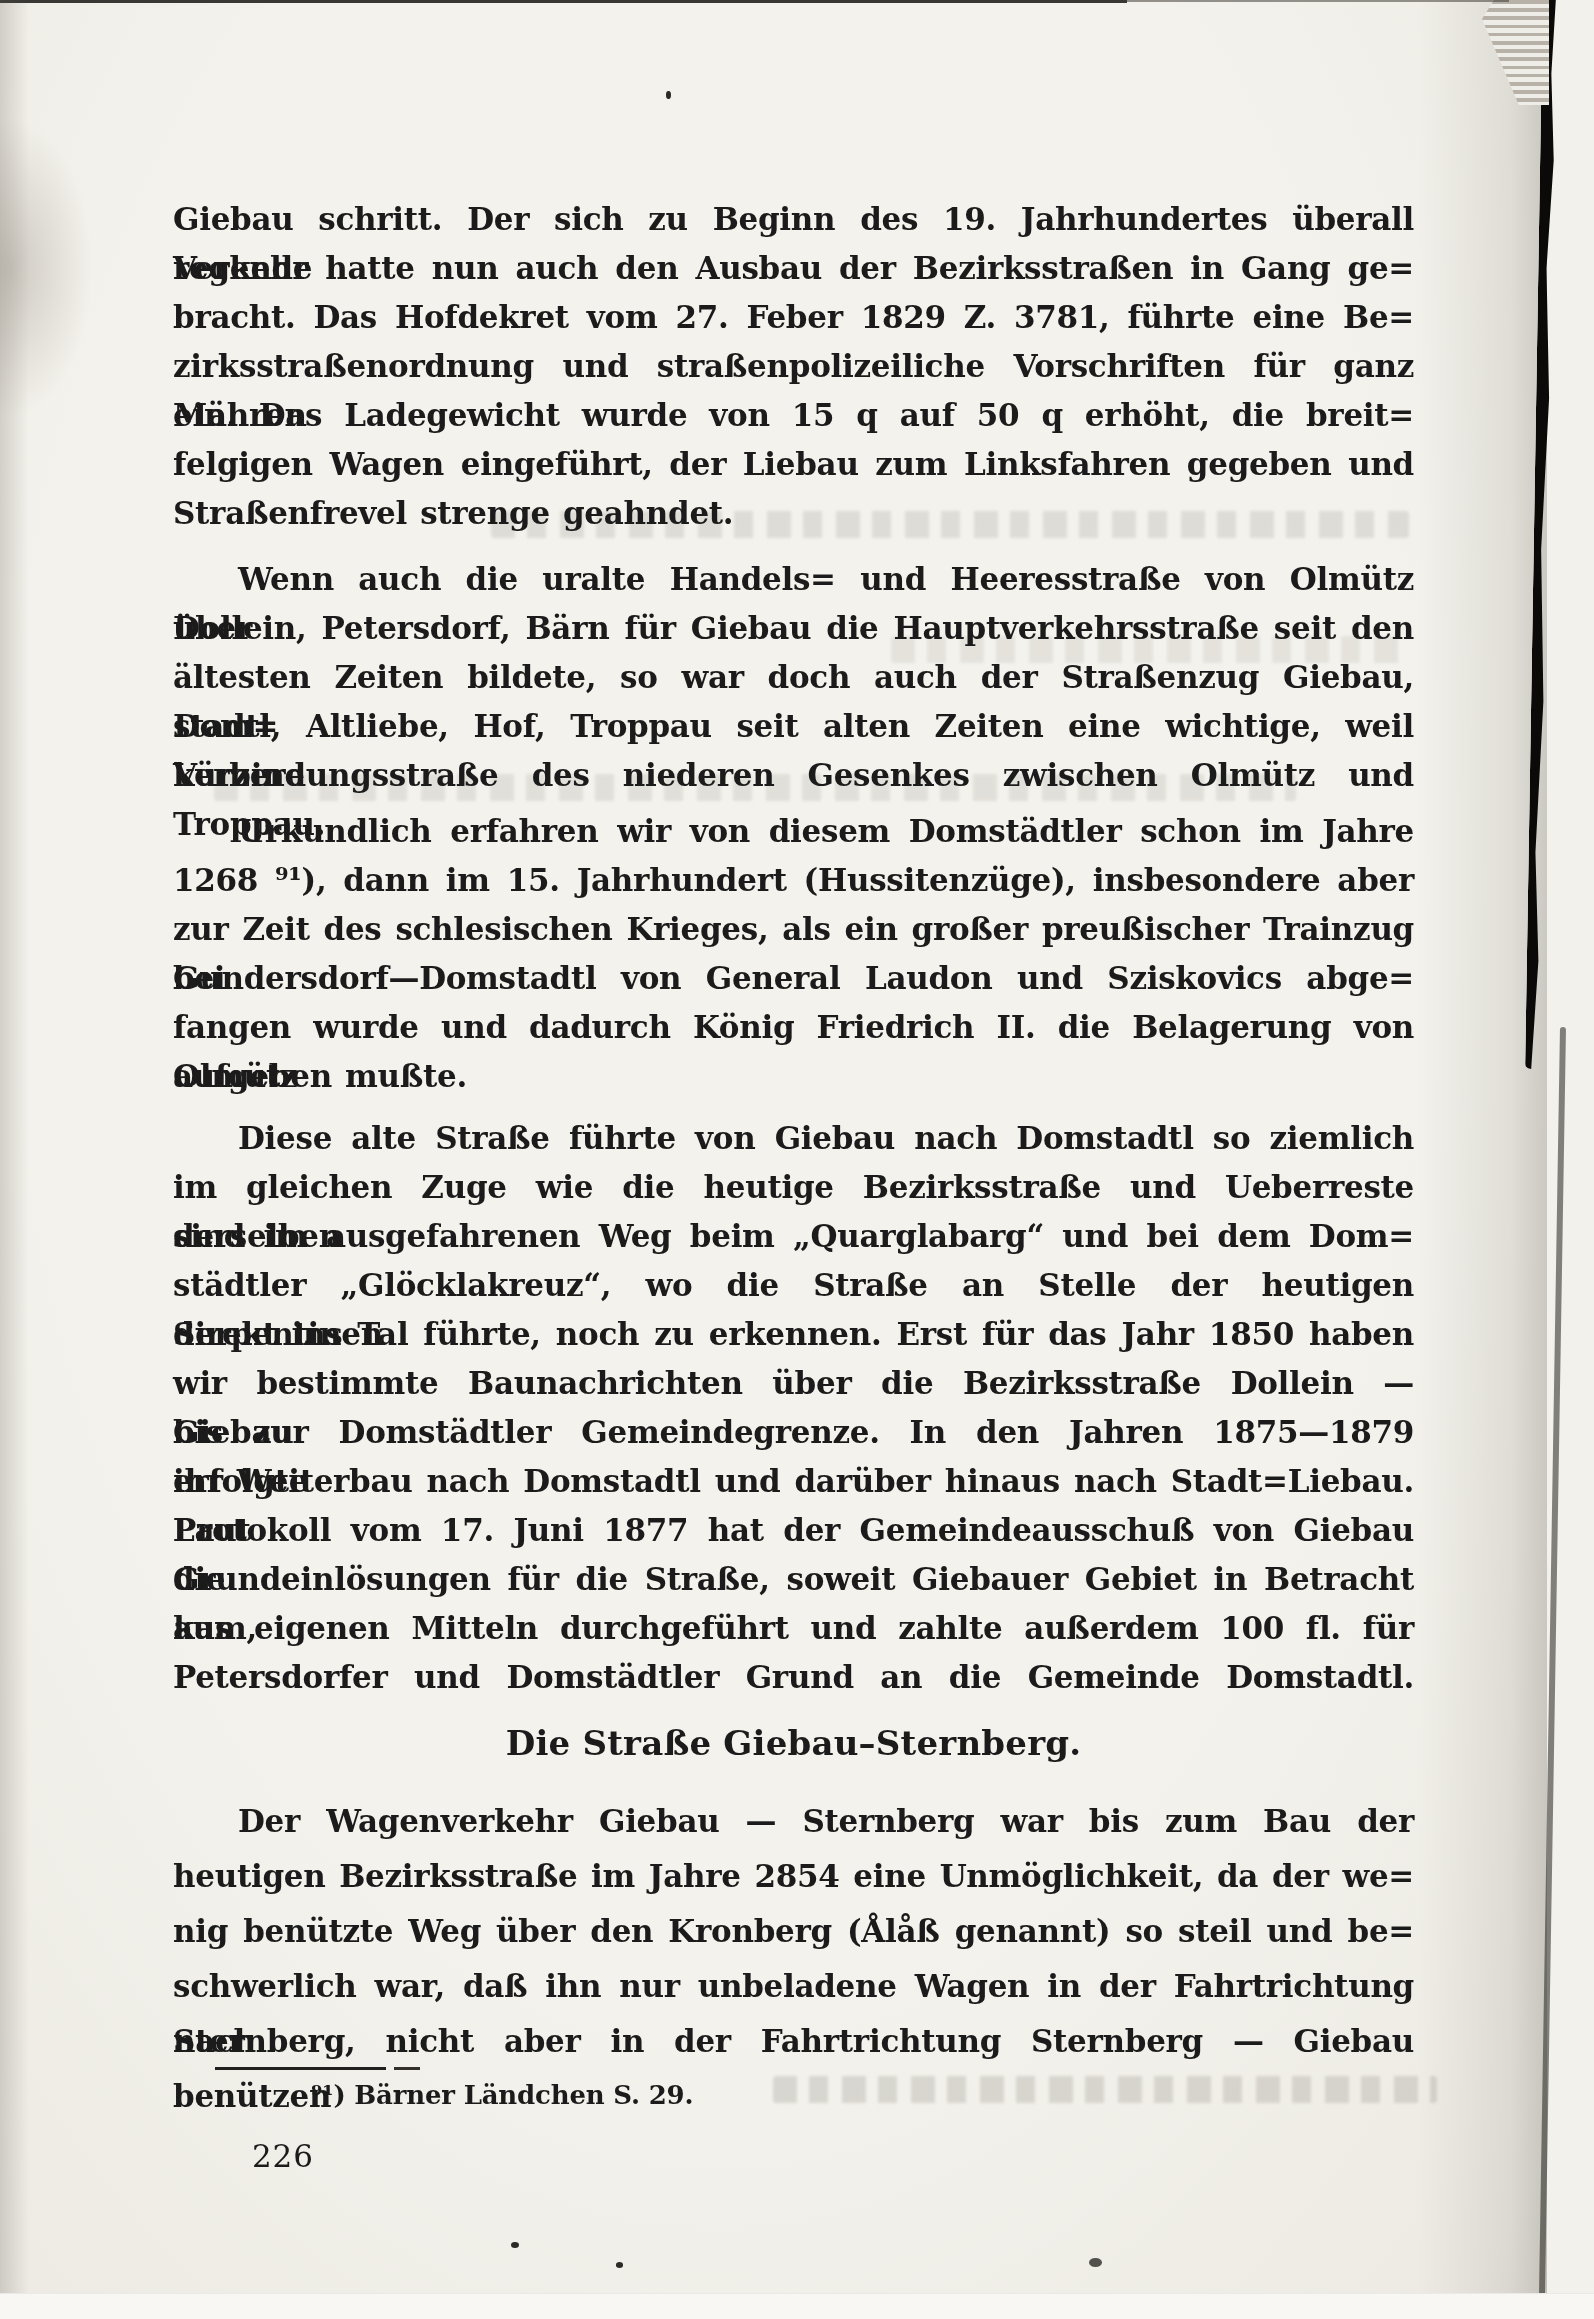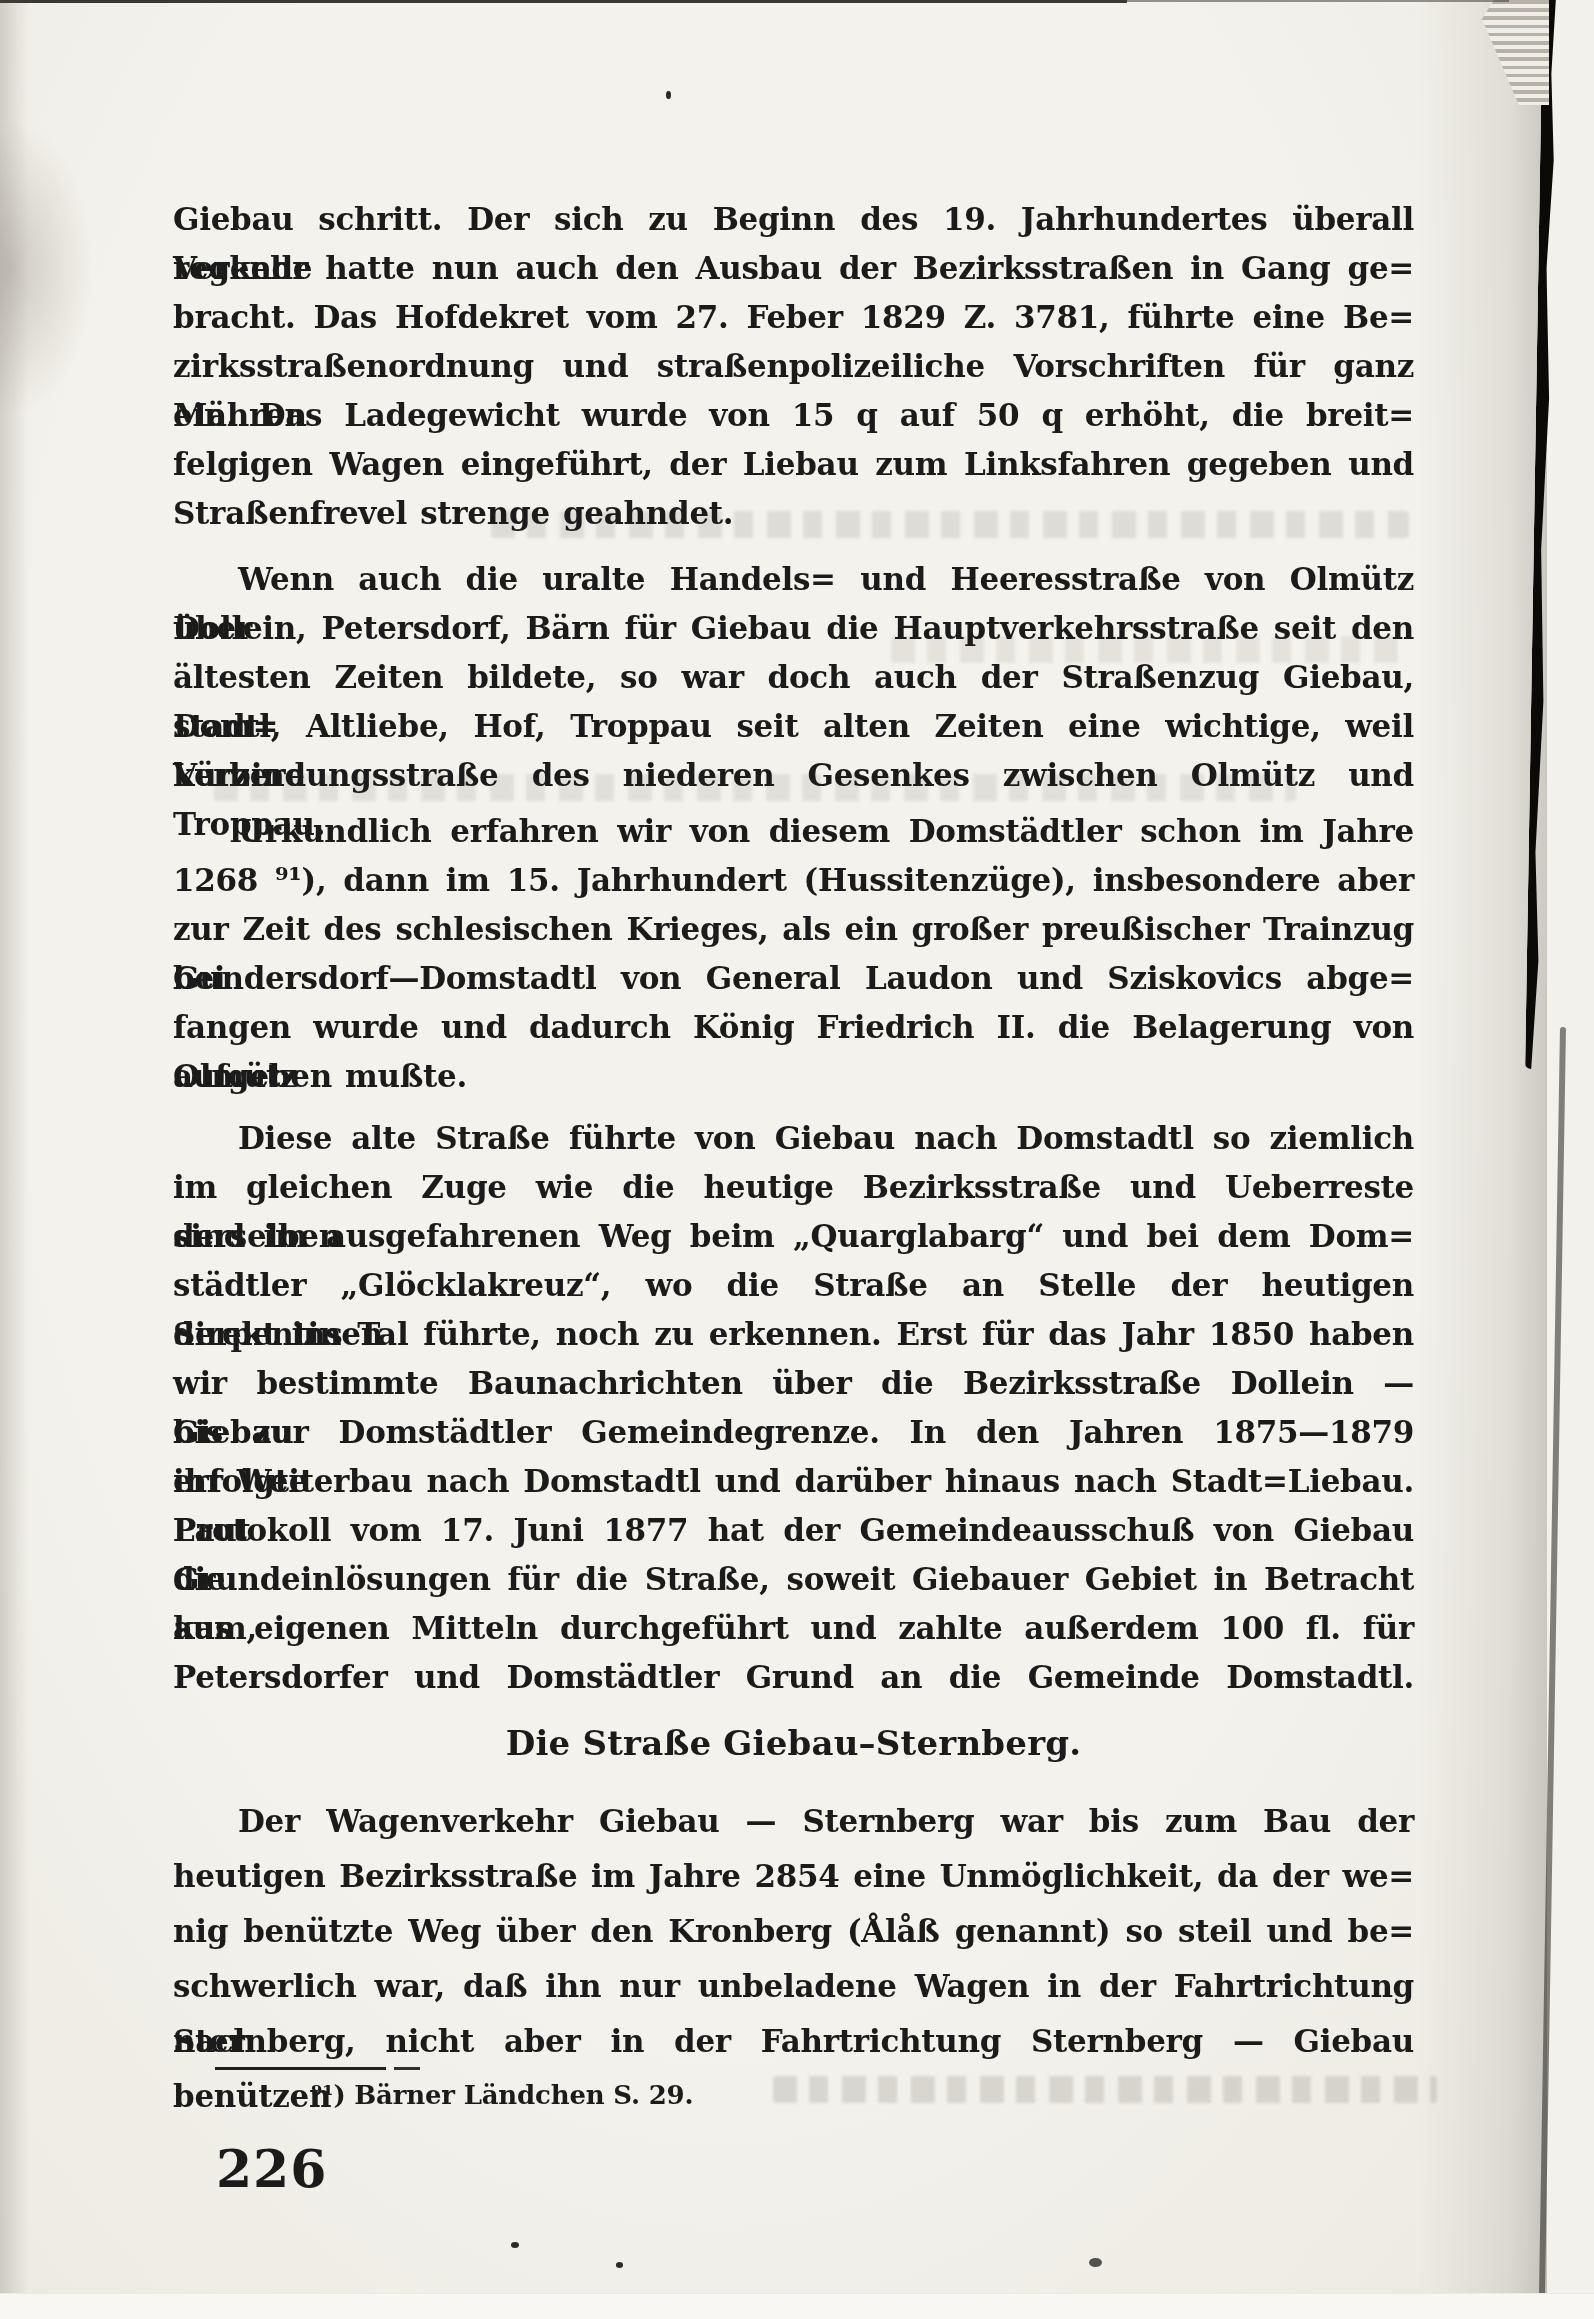--- a/index.html
+++ b/index.html
@@ -37,21 +37,21 @@
   .footnote-rule-dash{
     position:absolute;height:2.7px;background:#33302c;
   }
   .footnote{
     position:absolute;
     font-size:26px;font-weight:bold;letter-spacing:-0.2px;
     white-space:nowrap;
   }
   .page-number{
     position:absolute;
-    font-size:52px;font-weight:bold;letter-spacing:0.9px;
+    font-size:31px;font-weight:normal;letter-spacing:0.9px;margin-left:36px;
   }
   
   .top-edge-line{position:absolute;left:0;top:0;width:1127px;height:2.7px;background:rgba(25,23,20,.85);}
   .top-edge-line2{position:absolute;left:1127px;top:0;width:382px;height:1.8px;background:rgba(50,46,40,.5);}
   .right-page-sliver{position:absolute;left:1547px;top:0;width:47px;height:2319px;background:#f3f1ec;}
   .right-curve-shadow{position:absolute;left:1418px;top:0;width:132px;height:2319px;
     background:linear-gradient(90deg, rgba(0,0,0,0) 0%, rgba(70,64,56,.10) 70%, rgba(60,55,48,.22) 100%);}
   .page-edge-dark{position:absolute;left:1543px;top:-12.7px;width:13.6px;height:1082px;background:#0b0a09;
     transform:rotate(0.95deg);transform-origin:top left;border-radius:5.5px;
     clip-path:polygon(0 0,100% 0,72% 8%,100% 16%,60% 26%,95% 38%,55% 52%,90% 66%,50% 80%,85% 90%,45% 100%,0 100%);}

